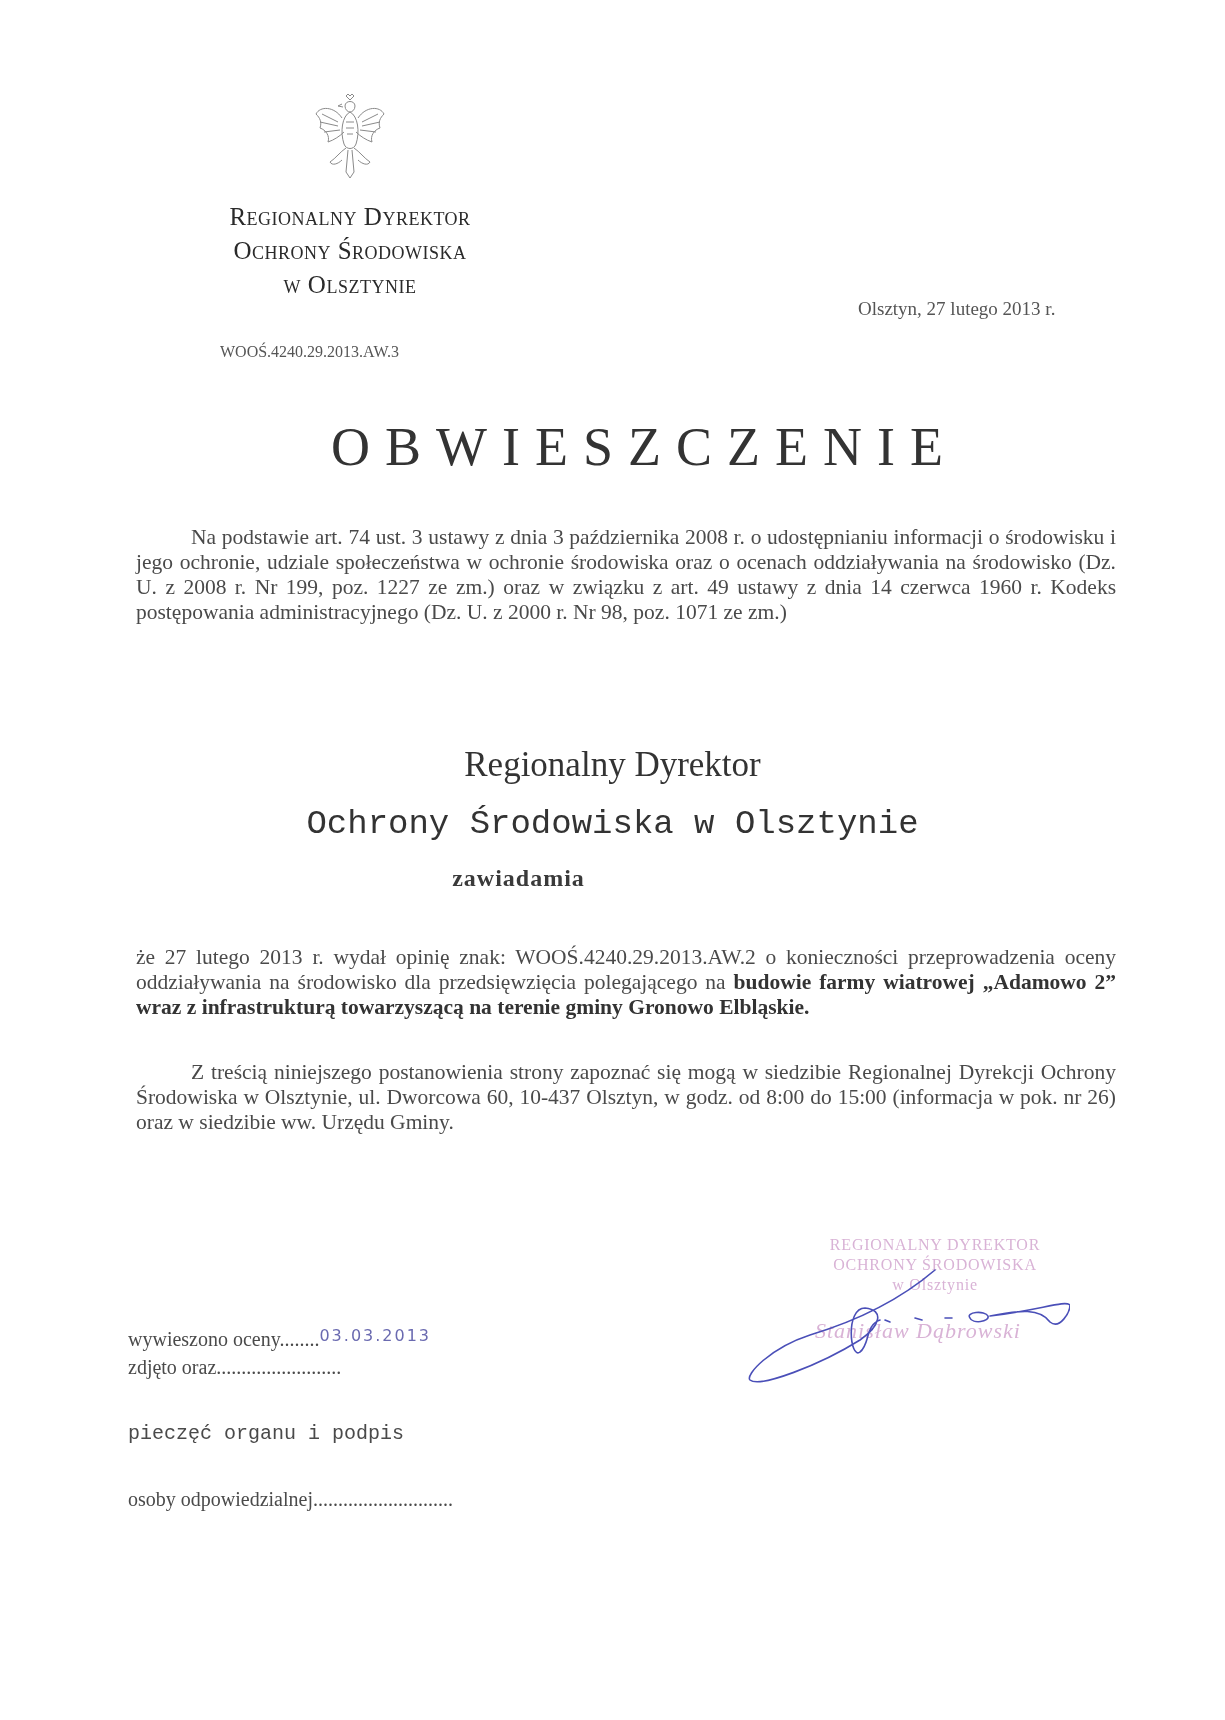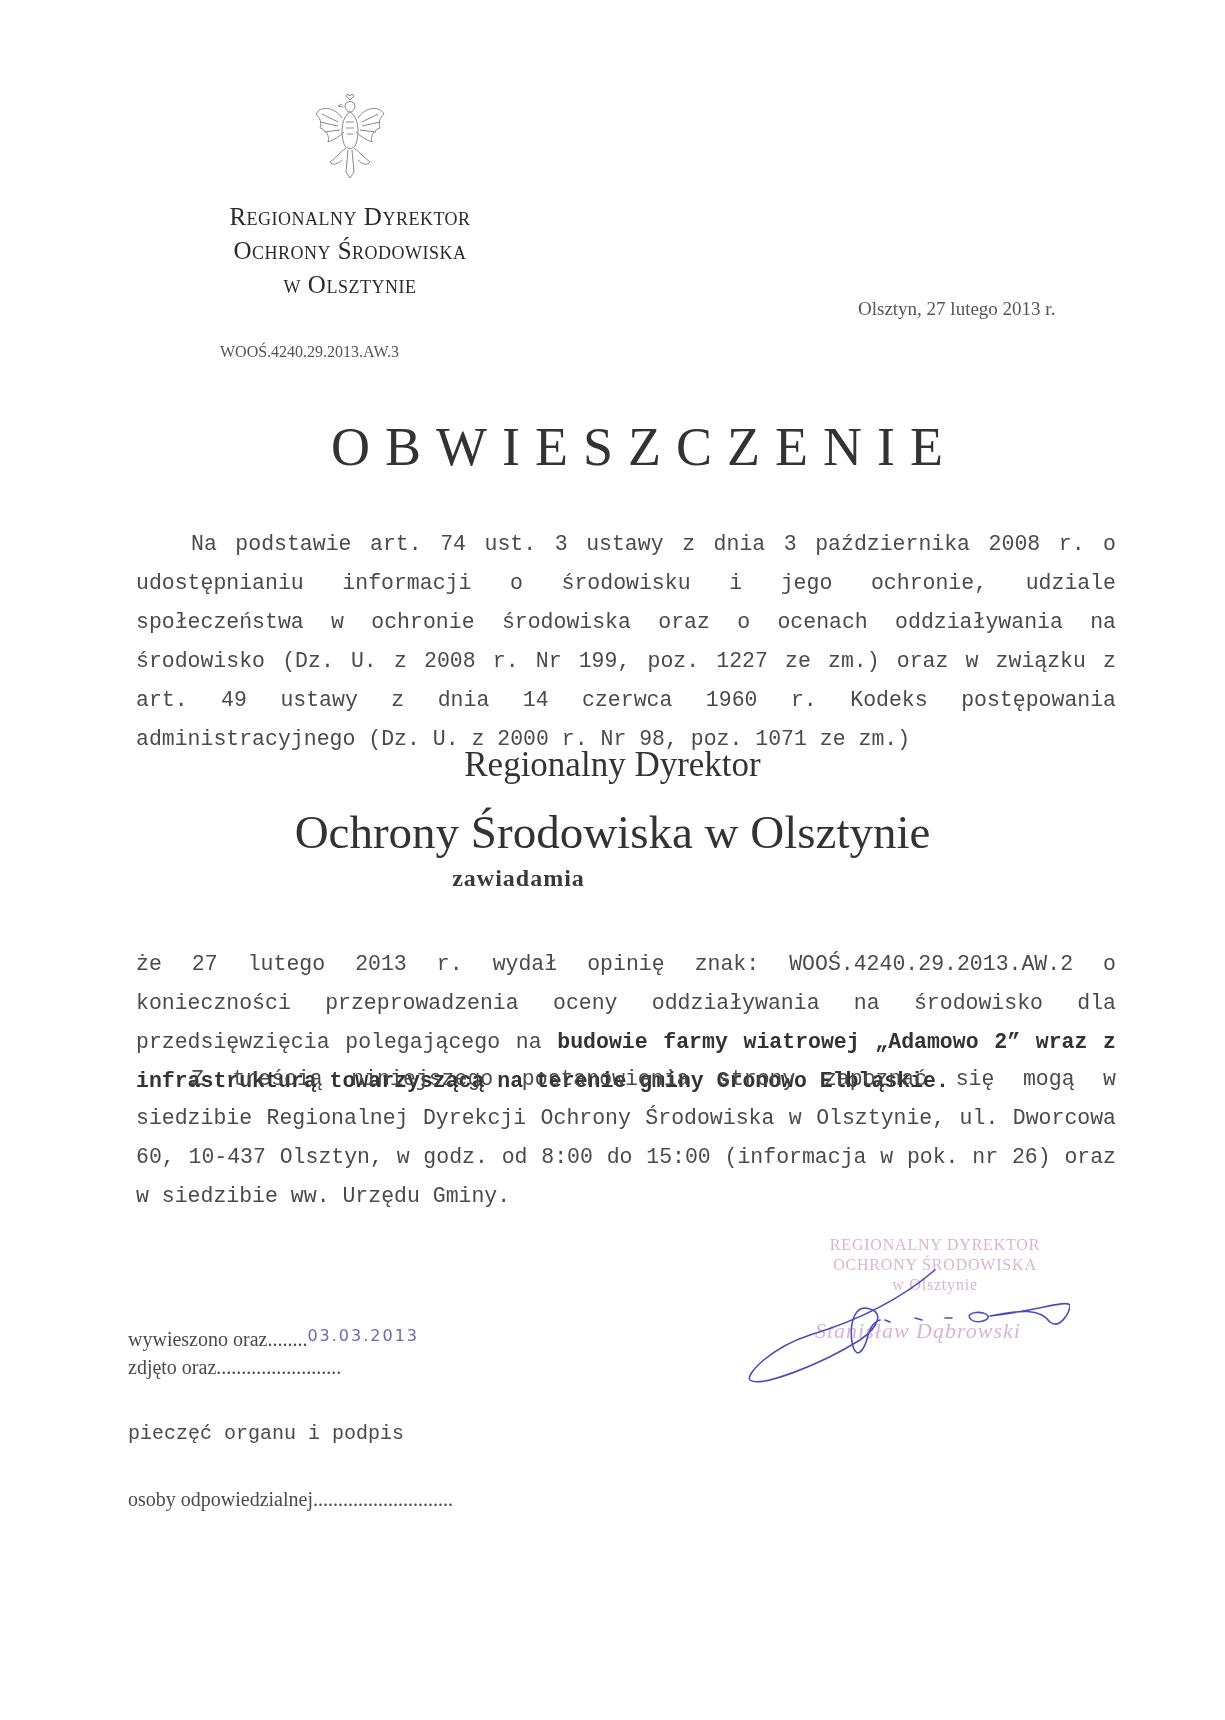--- a/index.html
+++ b/index.html
@@ -9,28 +9,28 @@
     .eagle { left: 312px; top: 92px; width: 76px; height: 90px; }
     .org { left: 160px; top: 200px; width: 380px; text-align: center;
            font-family: "Liberation Serif", serif; font-size: 25px; line-height: 34px;
            color: #2a2a2a; font-variant: small-caps; letter-spacing: 0.5px; }
     .org div { white-space: nowrap; }
     .ref { left: 220px; top: 343px; font-family: "Liberation Serif", serif; font-size: 16px; color: #555; }
     .date { left: 858px; top: 298px; font-family: "Liberation Serif", serif; font-size: 19px; color: #555; }
     .title { left: 0; width: 1225px; top: 416px; text-align: center;
              font-family: "Liberation Serif", serif; font-size: 54px; letter-spacing: 15px;
              color: #333; padding-left: 32px; }
-    .para { left: 136px; width: 980px; font-family: Liberation Mono, monospace; font-size: 21.5px;
-            line-height: 39px; color: #4a4a4a; text-align: justify; }
+    .para { left: 136px; width: 980px; font-family: Liberation Serif, serif; font-size: 21.5px;
+            line-height: 25px; color: #4a4a4a; text-align: justify; }
     .p1 { top: 525px; }
     .indent { display: inline-block; width: 55px; }
     .heading1 { left: 0; width: 1225px; top: 745px; text-align: center;
                 font-family: "Liberation Serif", serif; font-size: 35px; color: #333; }
     .heading2 { left: 0; width: 1225px; top: 805px; text-align: center;
-                font-family: Liberation Serif, serif; font-size: 47px; color: #333; }
+                font-family: Liberation Mono, monospace; font-size: 34px; color: #333; }
     .heading3 { left: 0; width: 1037px; top: 865px; text-align: center;
                 font-family: "Liberation Serif", serif; font-size: 24px; font-weight: bold; color: #3a3a3a; letter-spacing: 1px; }
     .p2 { top: 945px; }
     .p3 { top: 1060px; }
     b { color: #333; }
     .stamp { left: 805px; top: 1235px; width: 260px; text-align: center;
              font-family: "Liberation Serif", serif; font-size: 16px; line-height: 20px;
              color: #d9b3d6; letter-spacing: 0.8px; }
     .stamp-name { left: 815px; top: 1318px; font-family: "Liberation Serif", serif; font-style: italic;
                   font-size: 22px; color: #d9b3d6; letter-spacing: 1px; }
@@ -92,16 +92,16 @@
 
 <svg class="abs signature" viewBox="0 0 330 130">
   <g fill="none" stroke="#4a4fb8" stroke-width="1.6" stroke-linecap="round">
     <path d="M195 10 C160 40 120 60 70 75 C30 88 5 115 10 120 C20 128 80 105 120 80 C140 66 145 50 125 48 C105 48 110 100 120 92 C130 85 125 65 140 60"></path>
     <path d="M145 60 L150 62 M175 58 L182 60 M205 58 L212 58"></path>
     <path d="M230 58 C225 52 245 50 248 56 C250 62 232 64 230 58 Z"></path>
     <path d="M250 56 C280 50 300 48 310 62 C320 70 330 52 330 45 C325 40 300 50 250 56"></path>
   </g>
 </svg>
 
-<div class="abs footer f1"><span>wywieszono oraz</span><span>........</span><span class="handwrite">03.03.2013</span></div>
+<div class="abs footer f1"><span>wywieszono oceny</span><span>........</span><span class="handwrite">03.03.2013</span></div>
 <div class="abs footer f2"><span>zdjęto oraz</span><span>.........................</span></div>
 <div class="abs footer f3">pieczęć organu i podpis</div>
 <div class="abs footer f4"><span>osoby odpowiedzialnej</span><span>............................</span></div>
 
 </body></html>

